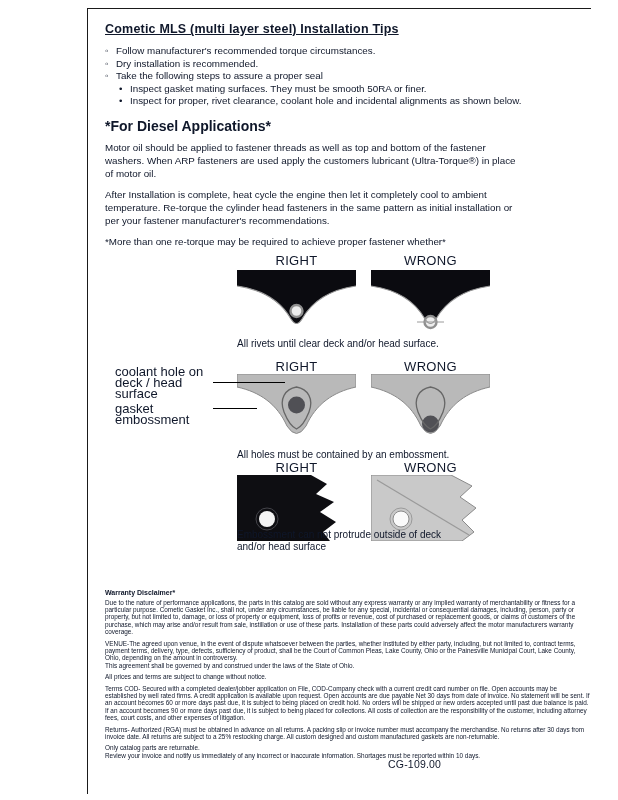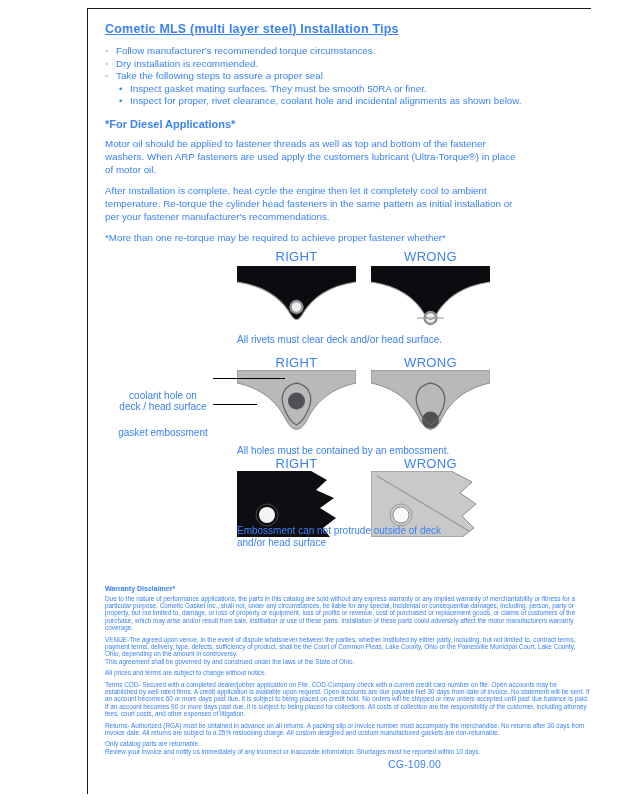--- a/index.html
+++ b/index.html
@@ -1,37 +1,37 @@
 <!DOCTYPE html>
 <html><head>
 <meta charset="utf-8">
 <style>
   html,body{margin:0;padding:0;background:#ffffff;}
-  .page{position:relative;width:618px;height:800px;background:#ffffff;font-family:"Liberation Sans",sans-serif;color:#3b82f6;overflow:hidden;}
+  .page{position:relative;width:618px;height:800px;background:#ffffff;font-family:"Liberation Sans",sans-serif;color:#0f172a;overflow:hidden;}
   .rule-v{position:absolute;left:87px;top:8px;height:786px;width:1px;background:#1a1a1a;}
   .rule-h{position:absolute;left:87px;top:8px;width:504px;height:1px;background:#1a1a1a;}
   .content{position:absolute;left:105px;top:16px;width:485px;}
   h1.title{font-size:12.5px;font-weight:bold;text-decoration:underline;margin:6px 0 9px 0;letter-spacing:.2px;}
   ul.tips{list-style:none;margin:0;padding:0;}
   ul.tips li{font-size:9.8px;line-height:12.5px;display:flex;}
   .marker{flex:0 0 11px;}
   li.sub{margin-left:14px;}
-  h2.diesel{font-size:11px;font-weight:bold;margin:10px 0 7px 0;}
+  h2.diesel{font-size:14px;font-weight:bold;margin:10px 0 7px 0;}
   p.body{font-size:9.8px;line-height:13px;margin:0 0 8px 0;width:412px;}
   p.note{margin-bottom:5px;}
   .diagrams{position:relative;margin-left:132px;width:253px;height:324px;}
   .dhead{position:absolute;left:0;width:253px;display:flex;}
   .dhead span{flex:0 0 119px;text-align:center;font-size:13px;letter-spacing:.3px;}
   .dhead span + span{margin-left:15px;}
   .drow{position:absolute;left:0;display:flex;}
   .drow svg{display:block;flex:0 0 119px;}
   .drow svg + svg{margin-left:15px;}
   .dcap{position:absolute;left:0;font-size:10px;line-height:12.5px;width:270px;}
   .pre{white-space:pre-line;}
-  .annot{position:absolute;left:-122px;width:96px;font-size:10px;line-height:11px;text-align:center;white-space:pre-line;margin-top:28px;}
+  .annot{position:absolute;left:-122px;width:96px;font-size:13px;line-height:11px;text-align:left;white-space:pre-line;}
   .aline{position:absolute;height:1px;background:#000;}
   .line-coolant{top:129px;left:-24px;width:72px;}
   .line-emboss{top:155px;left:-24px;width:44px;}
   .disclaimer{margin-top:12px;width:485px;}
   .disc-head{font-size:7px;font-weight:bold;margin-bottom:3px;}
   .disclaimer p{font-size:6.4px;line-height:7.4px;margin:0 0 4px 0;white-space:pre-line;}
   .footer{position:absolute;left:388px;top:758px;font-size:10.5px;letter-spacing:.2px;}
 </style>
 </head>
 <body>
@@ -83,21 +83,21 @@
           <path d="M119,16 C98,19 77,28 65,49 Q59.5,58 54,49 C42,28 21,19 0,16" fill="none" stroke="#9a9a9a" stroke-width="1.2"></path>
           <circle cx="59.5" cy="41" r="6" fill="#ededed" stroke="#8f8f8f" stroke-width="2.4"></circle>
         </svg>
         <svg width="119" height="64" viewBox="0 0 119 64">
           <path d="M0,0 H119 V16 C98,19 77,28 65,49 Q59.5,58 54,49 C42,28 21,19 0,16 Z" fill="#0b0b10"></path>
           <circle cx="59.5" cy="52" r="6" fill="#ededed" stroke="#8f8f8f" stroke-width="2.4"></circle>
           <path d="M119,16 C98,19 77,28 65,49 Q59.5,58 54,49 C42,28 21,19 0,16" fill="none" stroke="#9a9a9a" stroke-width="1.2"></path>
           <line x1="46" y1="52" x2="73" y2="52" stroke="#9a9a9a" stroke-width="1"></line>
         </svg>
       </div>
-      <div class="dcap" style="top:85px;">All rivets must clear deck and/or head surface.</div>
+      <div class="dcap" style="top:85px;">All rivets until clear deck and/or head surface.</div>
 
       <div class="dhead" style="top:106px;">
         <span>RIGHT</span>
         <span>WRONG</span>
       </div>
       <div class="drow" style="top:121px;">
         <svg width="119" height="72" viewBox="0 0 119 72">
           <path d="M0,0 H119 V13 C96,18 79,30 69,52 Q59.5,67 50,52 C40,30 23,18 0,13 Z" fill="#b9b9b9" stroke="#8a8a8a" stroke-width="1"></path>
           <path d="M59.5,13 C71,15 77,25 72,38 C68,48 64,53 59.5,55 C55,53 51,48 47,38 C42,25 48,15 59.5,13 Z" fill="none" stroke="#666666" stroke-width="1.3"></path>
           <circle cx="59.5" cy="31" r="8.5" fill="#505055"></circle>

